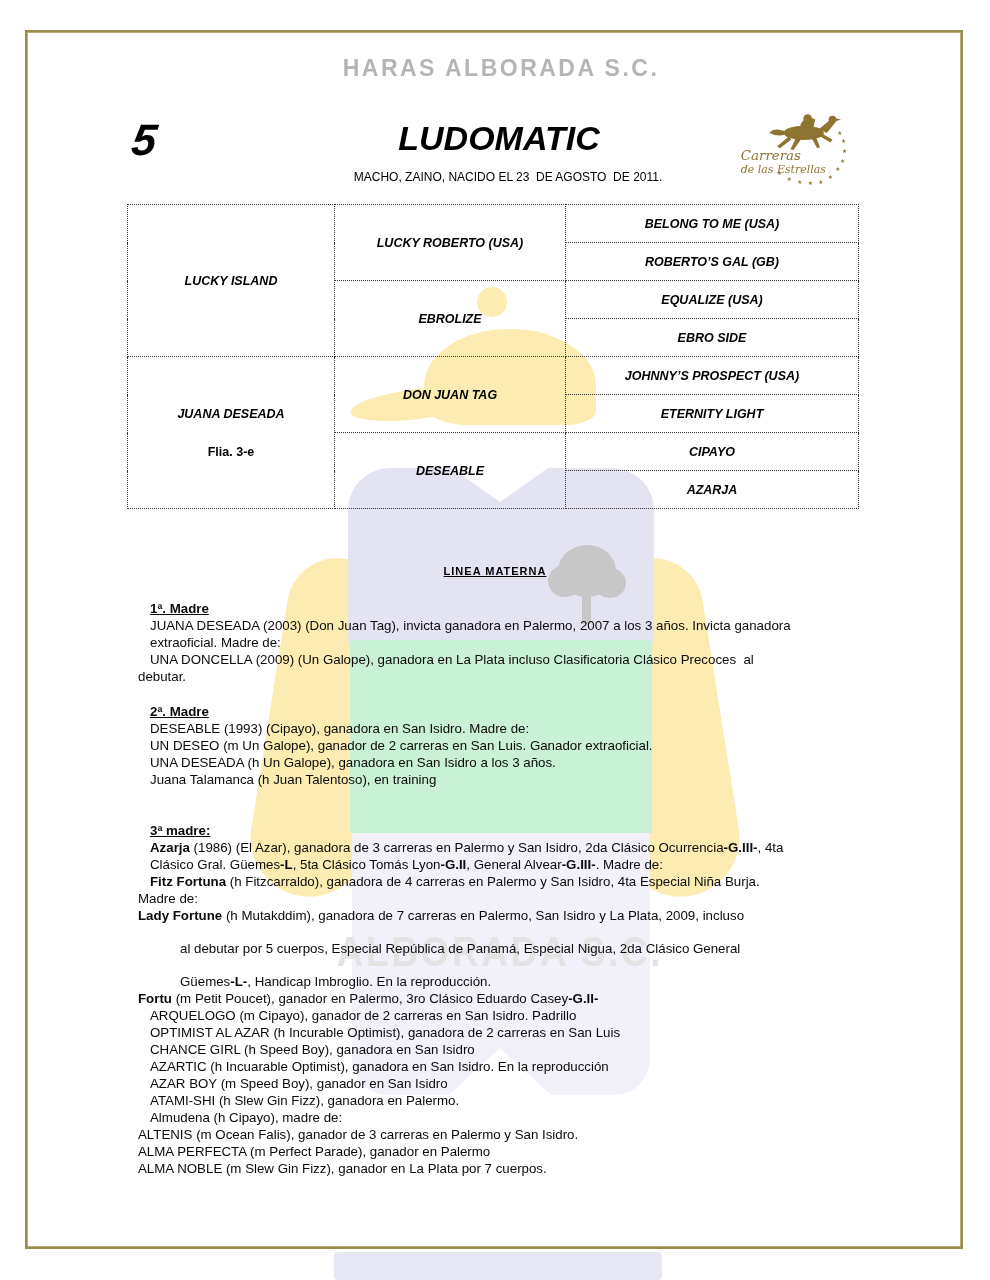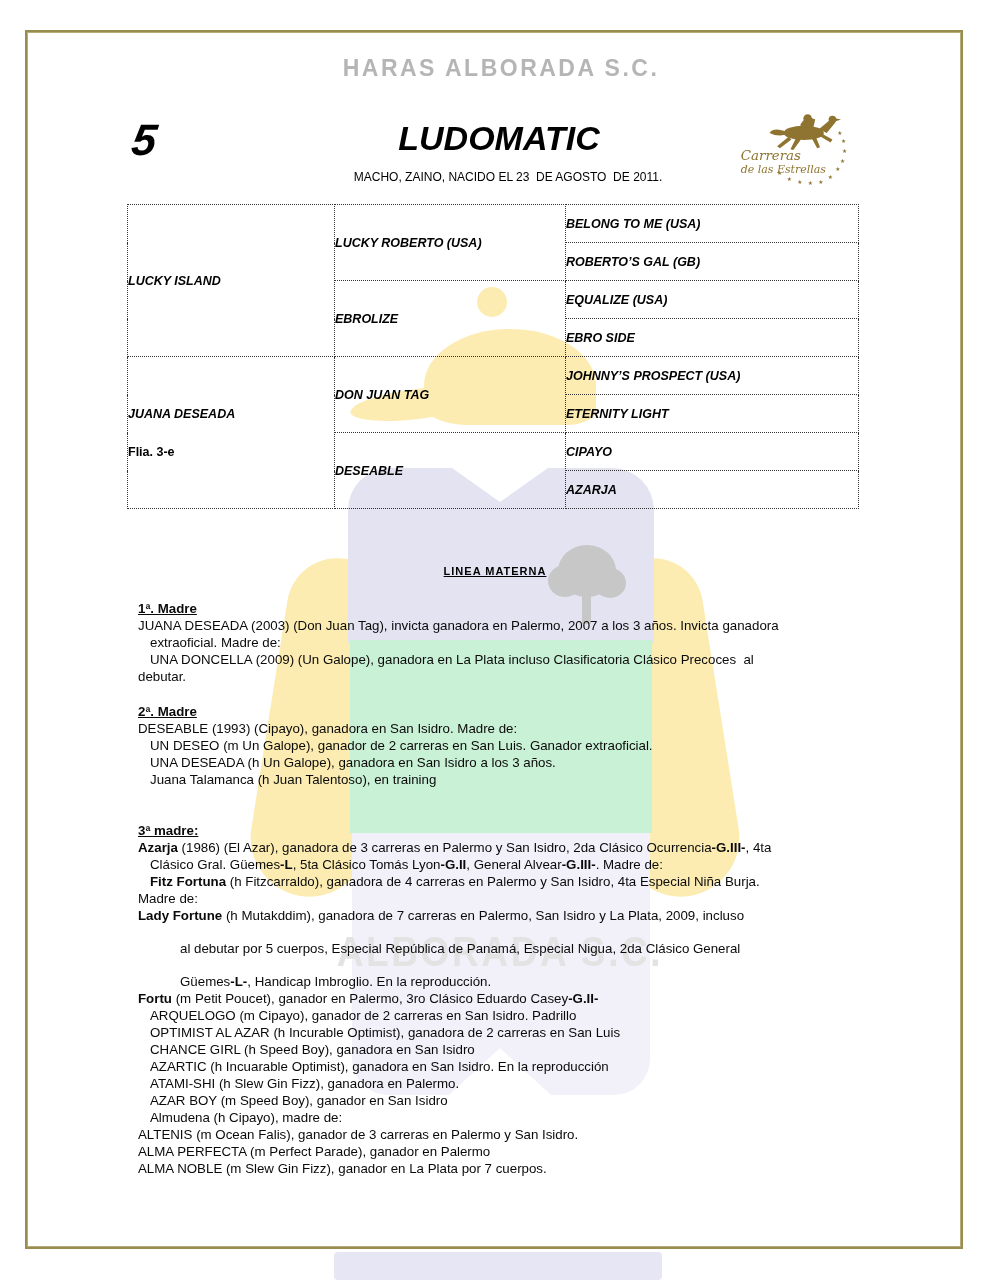--- a/index.html
+++ b/index.html
@@ -46,35 +46,35 @@
             font-style:italic;transform:skewX(-8deg);color:#000;}
   .title{position:absolute;top:119px;left:0;width:100%;text-align:center;padding-left:8px;
          box-sizing:border-box;font-size:34px;font-weight:900;font-style:italic;color:#000;}
   .subtitle{position:absolute;top:170px;left:0;width:100%;text-align:center;padding-left:26px;
             box-sizing:border-box;font-size:12px;color:#000;white-space:pre;}
   .logo{position:absolute;left:738px;top:110px;width:124px;height:84px;}
 
   
   table.ped{position:absolute;left:127px;top:204px;width:731px;border-collapse:collapse;
             table-layout:fixed;}
-  table.ped td{border:1px dotted #333;text-align:left;vertical-align:middle;
+  table.ped td{border:1px dotted #333;text-align:center;vertical-align:middle;
                font-style:italic;font-weight:bold;font-size:12.5px;padding:0;color:#000;}
   table.ped tr{height:38px;}
   .dam-name{display:block;}
   .fam{display:block;font-style:normal;margin-top:24px;}
 
   .linea-heading{position:absolute;top:565px;left:0;width:100%;text-align:center;
                  font-size:11px;font-weight:bold;text-decoration:underline;
                  letter-spacing:1px;color:#000;}
 
   .materna{position:absolute;left:138px;top:600px;width:724px;font-size:13.3px;
            line-height:17px;color:#0a0a0a;}
   .ml{white-space:pre;}
   .mh{font-weight:bold;text-decoration:underline;}
-  .i0{margin-left:0;} .i1{margin-left:12px;} .i2{margin-left:12px;}
+  .i0{margin-left:12px;} .i1{margin-left:12px;} .i2{margin-left:12px;}
   .i3{} .i4{margin-left:42px;margin-top:16px;}
   .b{font-weight:bold;}
   .logo text{font-family:"DejaVu Serif",serif;}
 </style>
 </head>
 <body>
 
 <div class="page">
 
   <div class="wm">
@@ -202,22 +202,22 @@
         <div class="ml i2"><span class="b">Fitz Fortuna</span><span> (h Fitzcarraldo), ganadora de 4 carreras en Palermo y San Isidro, 4ta Especial Niña Burja.</span></div>
         <div class="ml i3"><span>Madre de:</span></div>
         <div class="ml i3"><span class="b">Lady Fortune</span><span> (h Mutakddim), ganadora de 7 carreras en Palermo, San Isidro y La Plata, 2009, incluso</span></div>
         <div class="ml i4"><span>al debutar por 5 cuerpos, Especial República de Panamá, Especial Nigua, 2da Clásico General</span></div>
         <div class="ml i4"><span>Güemes</span><span class="b">-L-</span><span>, Handicap Imbroglio. En la reproducción.</span></div>
         <div class="ml i3"><span class="b">Fortu</span><span> (m Petit Poucet), ganador en Palermo, 3ro Clásico Eduardo Casey</span><span class="b">-G.II-</span></div>
         <div class="ml i2"><span>ARQUELOGO (m Cipayo), ganador de 2 carreras en San Isidro. Padrillo</span></div>
         <div class="ml i2"><span>OPTIMIST AL AZAR (h Incurable Optimist), ganadora de 2 carreras en San Luis</span></div>
         <div class="ml i2"><span>CHANCE GIRL (h Speed Boy), ganadora en San Isidro</span></div>
         <div class="ml i2"><span>AZARTIC (h Incuarable Optimist), ganadora en San Isidro. En la reproducción</span></div>
+        <div class="ml i2"><span>AZAR BOY (m Speed Boy), ganador en San Isidro</span></div>
         <div class="ml i2"><span>ATAMI-SHI (h Slew Gin Fizz), ganadora en Palermo.</span></div>
-        <div class="ml i2"><span>AZAR BOY (m Speed Boy), ganador en San Isidro</span></div>
         <div class="ml i2"><span>Almudena (h Cipayo), madre de:</span></div>
         <div class="ml i3"><span>ALTENIS (m Ocean Falis), ganador de 3 carreras en Palermo y San Isidro.</span></div>
         <div class="ml i3"><span>ALMA PERFECTA (m Perfect Parade), ganador en Palermo</span></div>
         <div class="ml i3"><span>ALMA NOBLE (m Slew Gin Fizz), ganador en La Plata por 7 cuerpos.</span></div>
       </div>
   </div>
 
 </div>
 
 </body></html>

